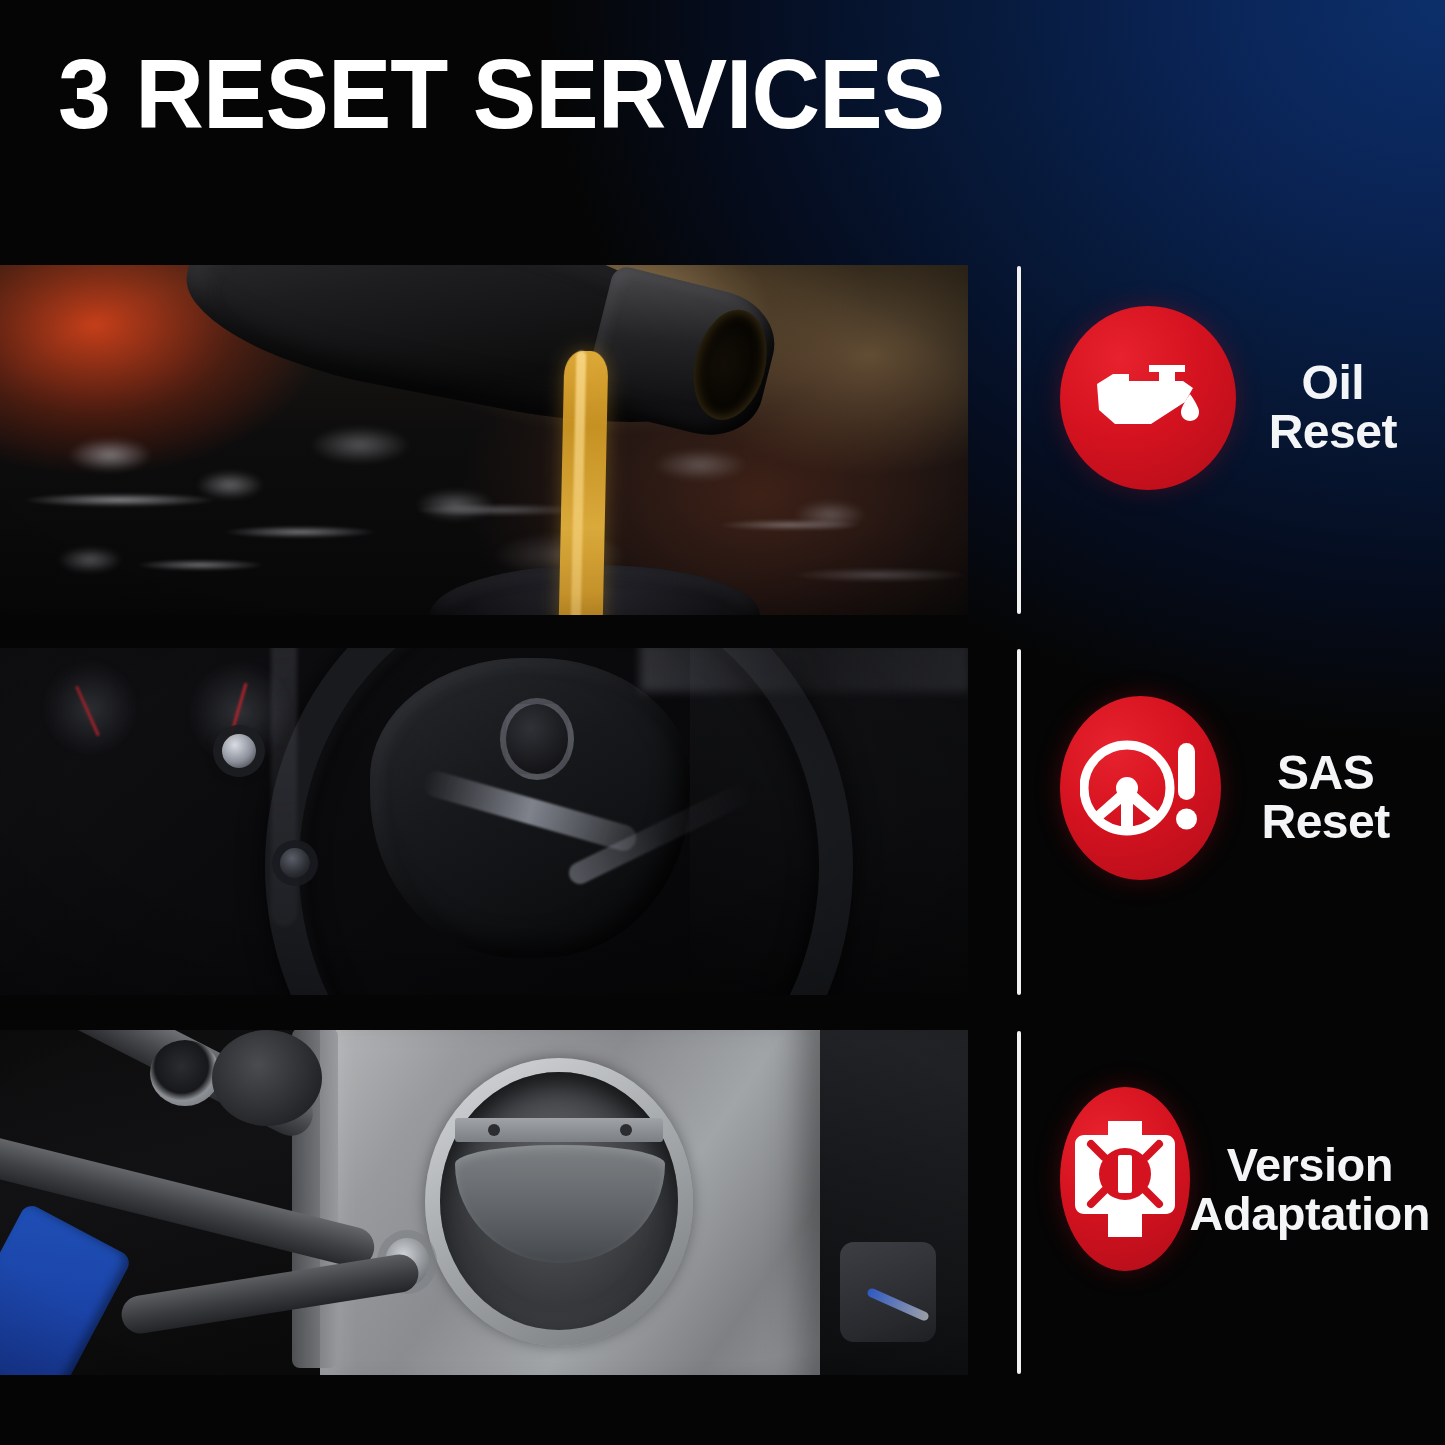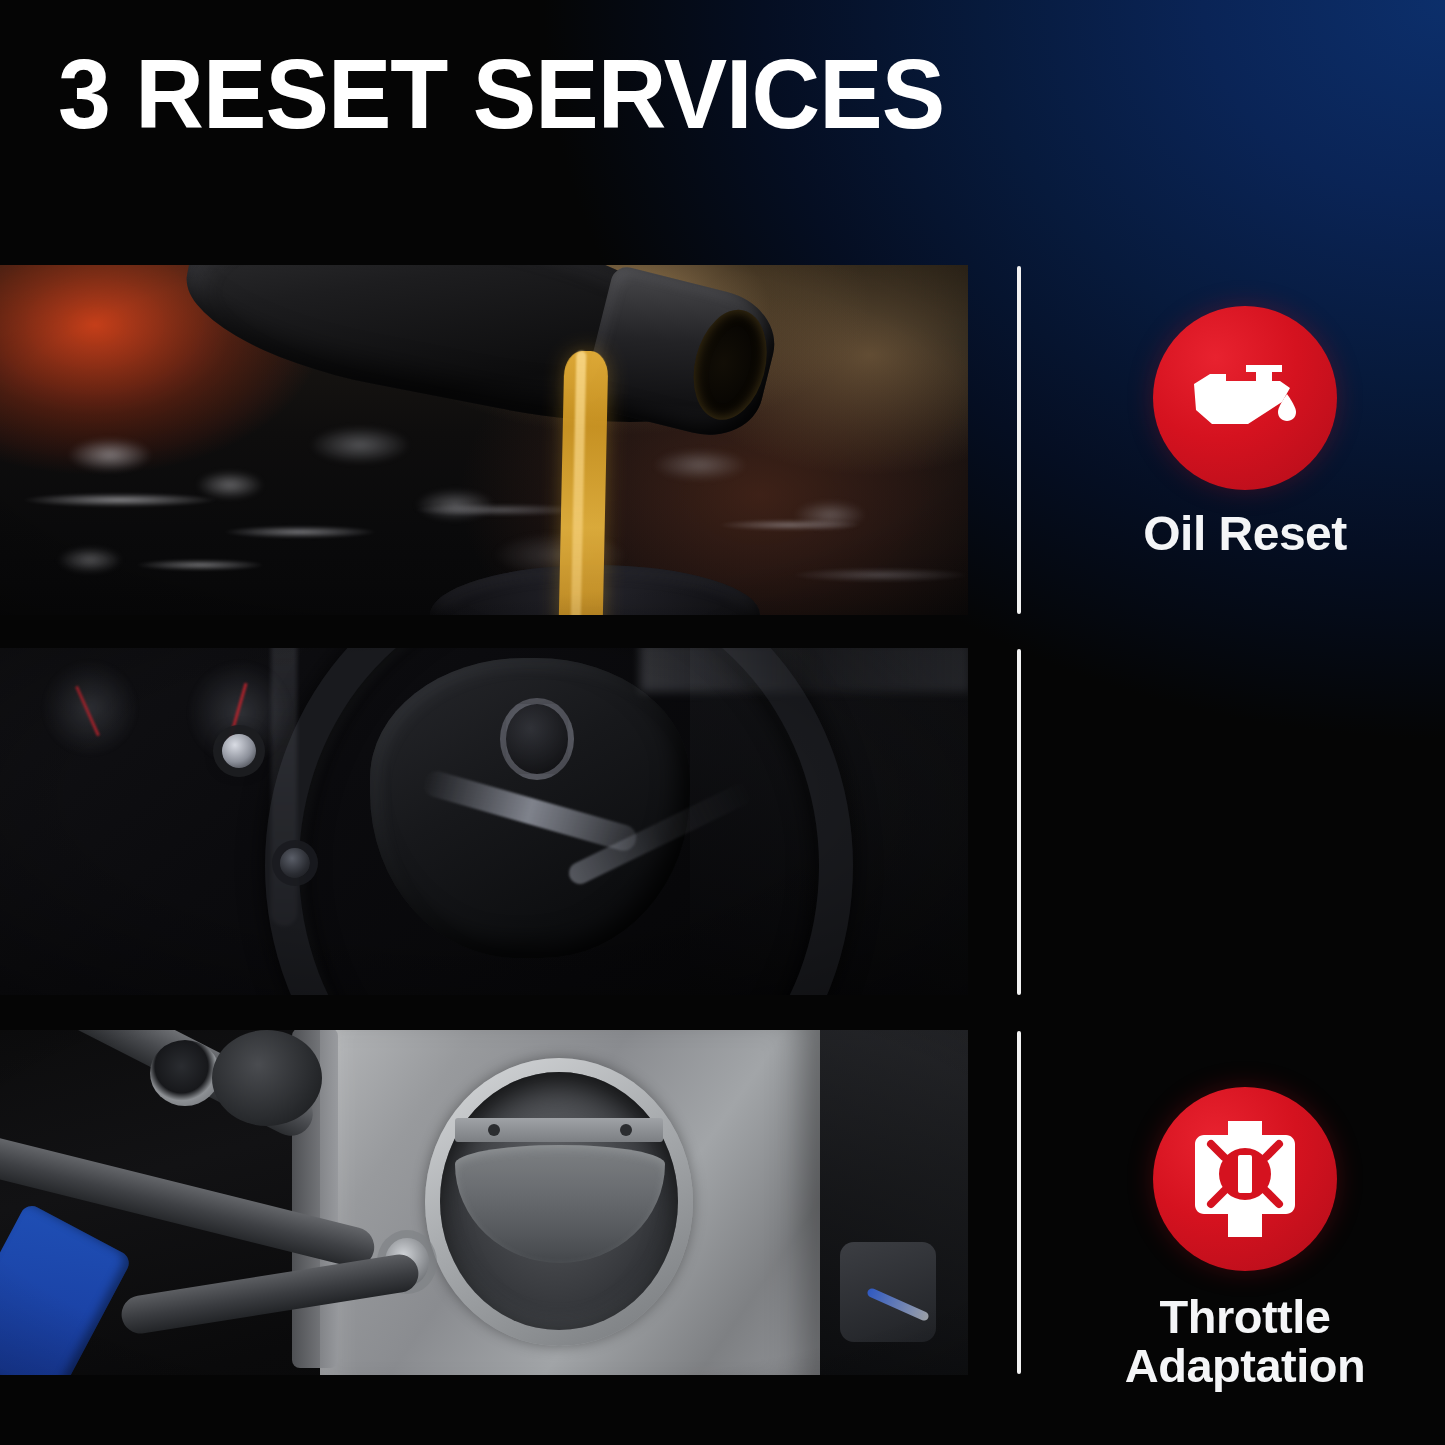--- a/index.html
+++ b/index.html
@@ -259,21 +259,21 @@
   .d1 { top: 266px;  height: 348px; }
   .d2 { top: 649px;  height: 346px; }
   .d3 { top: 1031px; height: 343px; }
 
   
   .feature {
     position: absolute;
     left: 1060px;
     width: 370px;
     display: flex;
-    flex-direction: column;
+    flex-direction: row;
     align-items: center;
     z-index: 6;
   }
   .f1 { top: 306px; }
   .f2 { top: 696px; }
   .f3 { top: 1087px; }
 
   .badge {
     width: 184px;
     height: 184px;
@@ -369,37 +369,56 @@
             <path d="M8 36 L24 26 L40 26 L40 33 L70 33 L70 24 L60 24 L60 17 L96 17 L96 24 L86 24 L86 33
                      L94 33 L104 40 L96 54 L62 76 L26 76 L10 62 Z"></path>
             <path d="M101 46 C101 46 110 58 110 64 C110 69.5 106 73 101 73 C96 73 92 69.5 92 64 C92 58 101 46 101 46 Z"></path>
           </g>
         </svg>
       </span>
     </div>
     <div class="feature-label">Oil Reset</div>
   </div>
 
+  <div class="feature f2">
+    <div class="badge">
+      <span>
+        <svg width="122" height="106" viewBox="0 0 122 106" aria-hidden="true">
+          <g fill="none" stroke="#ffffff" stroke-width="9">
+            <circle cx="47" cy="53" r="43"></circle>
+          </g>
+          <g fill="#ffffff">
+            <circle cx="47" cy="53" r="11"></circle>
+            <path d="M47 49 L12 80 L18 88 L47 64 L76 88 L82 80 Z"></path>
+            <path d="M41 62 L41 96 L53 96 L53 62 Z"></path>
+            <rect x="98" y="8" width="17" height="57" rx="8.5"></rect>
+            <circle cx="106.5" cy="84" r="10.5"></circle>
+          </g>
+        </svg>
+      </span>
+    </div>
+    <div class="feature-label">SAS Reset</div>
+  </div>
 
   <div class="feature f3">
     <div class="badge">
       <span>
         <svg width="110" height="120" viewBox="0 0 110 120" aria-hidden="true">
           <g fill="#ffffff">
             <path d="M38 2 H72 V16 H96 C101 16 105 20 105 25 V86 C105 91 101 95 96 95 H72 V118 H38 V95
                      H14 C9 95 5 91 5 86 V25 C5 20 9 16 14 16 H38 Z"></path>
           </g>
           <circle cx="55" cy="55" r="26" fill="#d5121f"></circle>
           <rect x="48" y="36" width="14" height="38" rx="2" fill="#ffffff"></rect>
           <g stroke="#d5121f" stroke-width="8" stroke-linecap="round">
             <line x1="21" y1="25" x2="34" y2="38"></line>
             <line x1="89" y1="25" x2="76" y2="38"></line>
             <line x1="21" y1="85" x2="34" y2="72"></line>
             <line x1="89" y1="85" x2="76" y2="72"></line>
           </g>
         </svg>
       </span>
     </div>
-    <div class="feature-label">Throttle
+    <div class="feature-label">Version
 Adaptation</div>
   </div>
 
 </div>
 
 </body></html>

